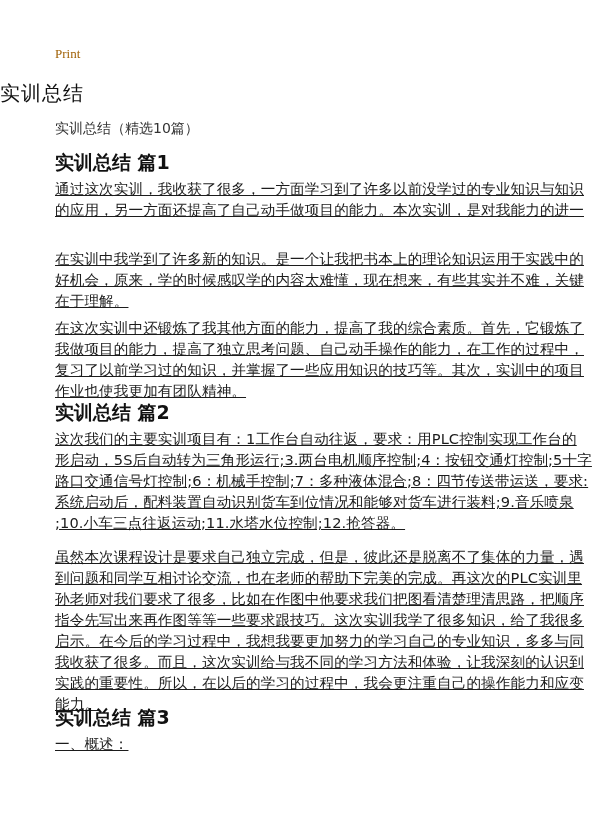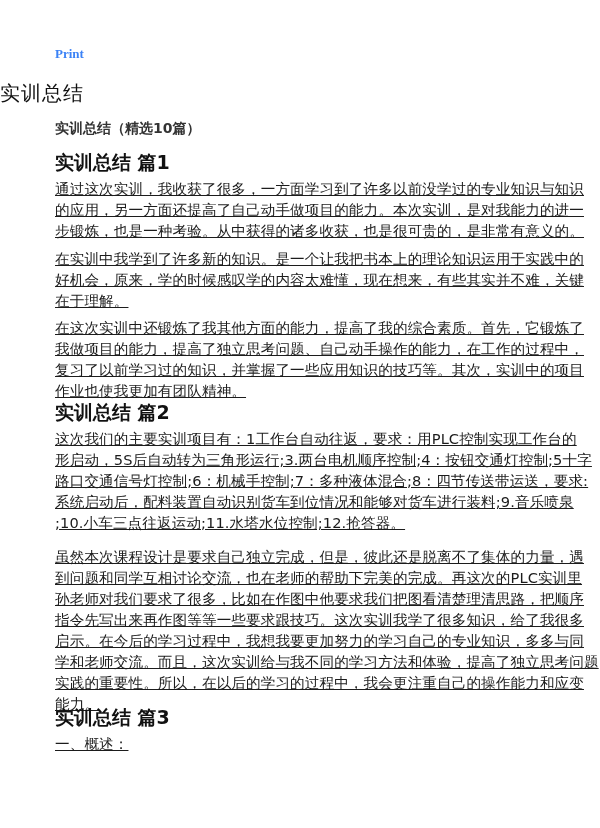--- a/index.html
+++ b/index.html
@@ -4,29 +4,29 @@
 <style>
   html, body { margin: 0; padding: 0; background: #ffffff; }
   body {
     width: 600px; height: 828px; overflow: hidden; position: relative;
     font-family: "DejaVu Sans", "Liberation Sans", sans-serif;
     color: #1a1a1a;
   }
   .print-label {
     position: absolute; left: 55px; top: 46px;
     font-family: "Liberation Serif", "DejaVu Serif", serif;
-    font-size: 13px; color: #3b82f6; font-weight: bold;
+    font-size: 13px; color: #a16207;
   }
   .doc-title {
     position: absolute; left: 0; width: 509px; top: 80px;
     font-size: 20px; color: #111; letter-spacing: 1px;
   }
   .doc-subtitle {
     position: absolute; left: 55px; top: 120px;
-    font-size: 14px; color: #333; font-weight: bold;
+    font-size: 14px; color: #333;
   }
   .section-heading {
     position: absolute; left: 55px;
     font-size: 19px; font-weight: bold; color: #111;
   }
   .para {
     position: absolute; left: 55px; width: 492px;
     font-size: 14.6px; line-height: 21px; color: #1c1c1c;
     text-align: justify; letter-spacing: 0.1px;
   }
@@ -37,21 +37,20 @@
 
 <div>
   <div class="print-label">Print</div>
   <div class="doc-title">实训总结</div>
   <div class="doc-subtitle">实训总结（精选10篇）</div>
 
   <div class="section-heading" style="top:150px">实训总结 篇1</div>
   <div class="para" style="top:178px">
     <span class="line">通过这次实训，我收获了很多，一方面学习到了许多以前没学过的专业知识与知识</span>
     <span class="line">的应用，另一方面还提高了自己动手做项目的能力。本次实训，是对我能力的进一</span>
-    <span class="line">步锻炼，也是一种考验。从中获得的诸多收获，也是很可贵的，是非常有意义的。</span>
   </div>
   <div class="para" style="top:248px">
     <span class="line">在实训中我学到了许多新的知识。是一个让我把书本上的理论知识运用于实践中的</span>
     <span class="line">好机会，原来，学的时候感叹学的内容太难懂，现在想来，有些其实并不难，关键</span>
     <span class="line">在于理解。</span>
   </div>
   <div class="para" style="top:317px">
     <span class="line">在这次实训中还锻炼了我其他方面的能力，提高了我的综合素质。首先，它锻炼了</span>
     <span class="line">我做项目的能力，提高了独立思考问题、自己动手操作的能力，在工作的过程中，</span>
     <span class="line">复习了以前学习过的知识，并掌握了一些应用知识的技巧等。其次，实训中的项目</span>
@@ -65,21 +64,21 @@
     <span class="line">路口交通信号灯控制;6：机械手控制;7：多种液体混合;8：四节传送带运送，要求:</span>
     <span class="line">系统启动后，配料装置自动识别货车到位情况和能够对货车进行装料;9.音乐喷泉</span>
     <span class="line">;10.小车三点往返运动;11.水塔水位控制;12.抢答器。</span>
   </div>
   <div class="para" style="top:546px">
     <span class="line">虽然本次课程设计是要求自己独立完成，但是，彼此还是脱离不了集体的力量，遇</span>
     <span class="line">到问题和同学互相讨论交流，也在老师的帮助下完美的完成。再这次的PLC实训里</span>
     <span class="line">孙老师对我们要求了很多，比如在作图中他要求我们把图看清楚理清思路，把顺序</span>
     <span class="line">指令先写出来再作图等等一些要求跟技巧。这次实训我学了很多知识，给了我很多</span>
     <span class="line">启示。在今后的学习过程中，我想我要更加努力的学习自己的专业知识，多多与同</span>
-    <span class="line">学和老师交流。而且，这次实训给与我不同的学习方法和体验，提高了独立思考问题</span>
+    <span class="line">我收获了很多。而且，这次实训给与我不同的学习方法和体验，让我深刻的认识到</span>
     <span class="line">实践的重要性。所以，在以后的学习的过程中，我会更注重自己的操作能力和应变</span>
     <span class="line">能力。</span>
   </div>
 
   <div class="section-heading" style="top:705px">实训总结 篇3</div>
   <div class="para" style="top:733px">
     <span class="line">一、概述：</span>
   </div>
 </div>
 

